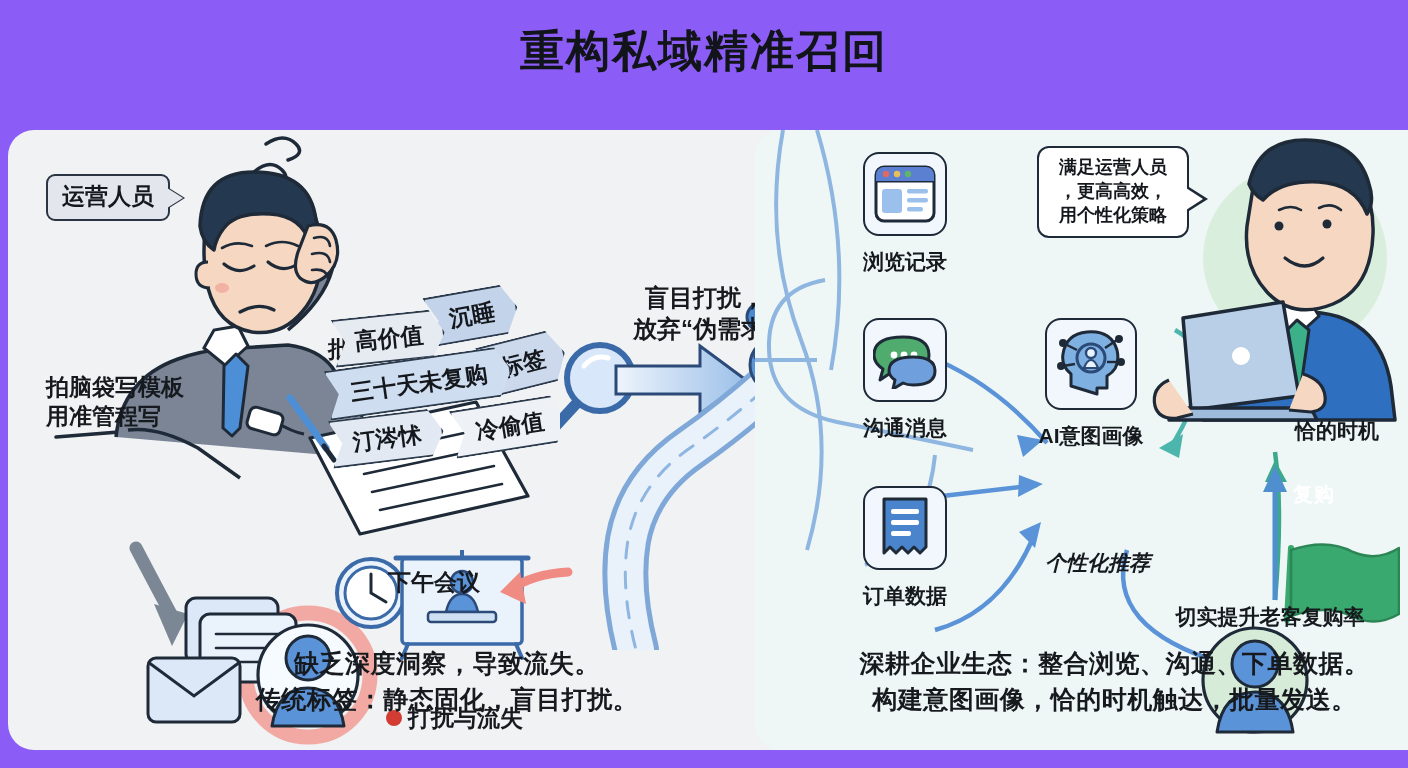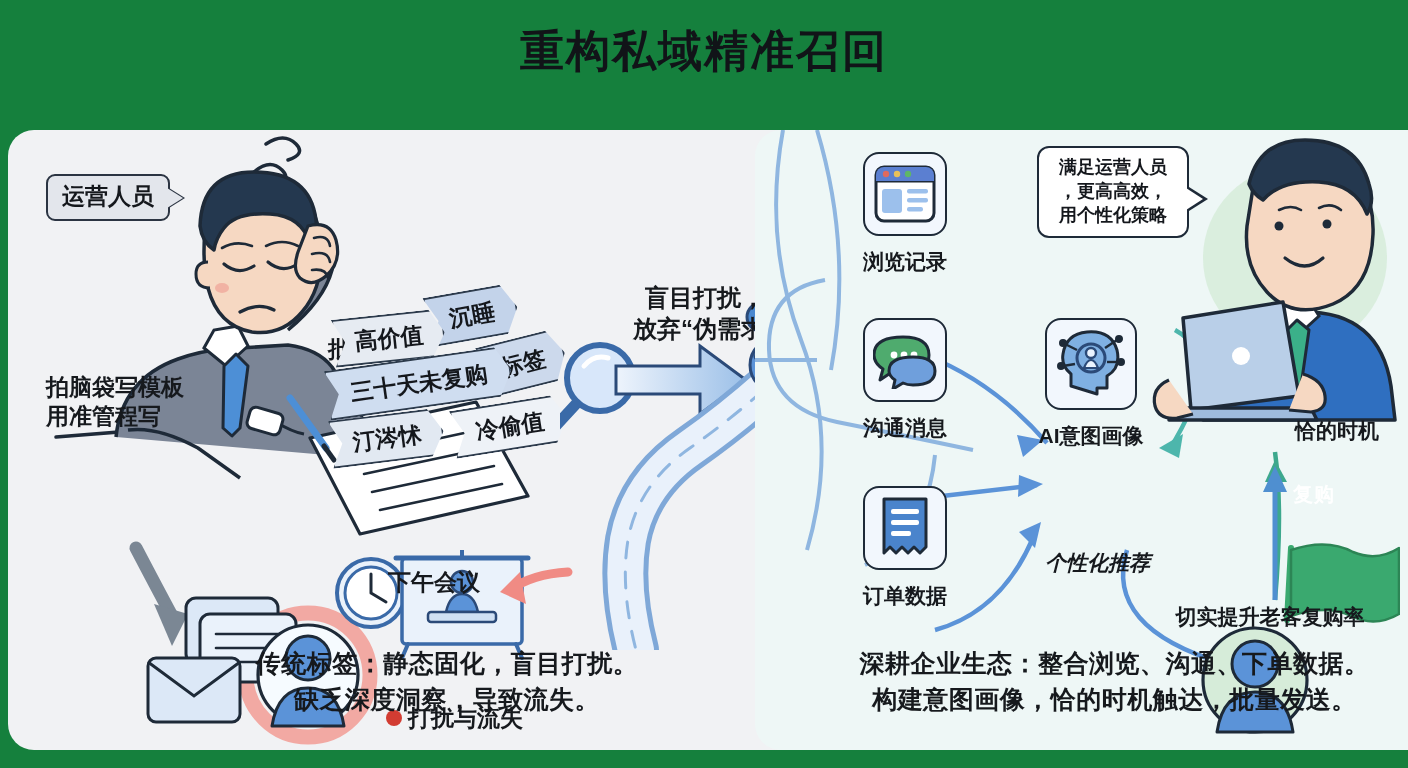--- a/index.html
+++ b/index.html
@@ -2,21 +2,21 @@
 <html><head>
 <meta charset="utf-8">
 <style>
   * { box-sizing: border-box; margin: 0; padding: 0; }
   html, body {
     width: 1408px; height: 768px;
     background: #ffffff;
     font-family: "Liberation Sans", "DejaVu Sans", sans-serif;
     overflow: hidden;
   }
-  #stage { position: relative; width: 1408px; height: 768px; background: #15803d; }
+  #stage { position: relative; width: 1408px; height: 768px; background: #8b5cf6; }
 
   
   .title {
     position: absolute; top: 22px; left: 0; width: 1408px;
     text-align: center;
     font-size: 44px; font-weight: 700; color: #111418;
     letter-spacing: 2px;
   }
 
   
@@ -217,22 +217,22 @@
     <div class="lbl" style="left:38px; top:243px; font-size:23px;">拍脑袋写模板
 用准管程写</div>
 
     <div class="lbl" style="left:320px; top:205px; font-size:23px;">批量发送</div>
 
     <div class="lbl" style="left:380px; top:406px; font-size:23px;margin-top:32px;">下午会议</div>
 
     <div class="lbl" style="left:400px; top:574px; font-size:23px;">打扰与流失</div>
 
     <div class="panel-caption" id="cap-left">
+      <span class="cap-line">缺乏深度洞察，导致流失。</span>
       <span class="cap-line">传统标签：静态固化，盲目打扰。</span>
-      <span class="cap-line">缺乏深度洞察，导致流失。</span>
     </div>
   </div>
 
   <div id="chip-host" style="position:absolute; left:8px; top:130px; width:735px; height:620px; pointer-events:none;">
       <div class="chip" style="left: 418px; top: 160px; width: 92px; height: 50px; background: rgb(195, 211, 234); font-size: 23px; transform: rotate(-10deg); clip-path: polygon(0px 0px, calc(100% - 14px) 0px, 100% 50%, calc(100% - 14px) 100%, 0px 100%, 12px 50%);">沉睡</div>
       <div class="chip" style="left: 325px; top: 184px; width: 112px; height: 48px; background: rgb(230, 235, 242); font-size: 23px; transform: rotate(-6deg); clip-path: polygon(0px 0px, calc(100% - 14px) 0px, 100% 50%, calc(100% - 14px) 100%, 0px 100%, 12px 50%);">高价值</div>
       <div class="chip" style="left: 472px; top: 207px; width: 86px; height: 52px; background: rgb(204, 217, 236); font-size: 23px; transform: rotate(-14deg); clip-path: polygon(0px 0px, calc(100% - 14px) 0px, 100% 50%, calc(100% - 14px) 100%, 0px 100%, 12px 50%);">标签</div>
       <div class="chip" style="left: 318px; top: 228px; width: 186px; height: 50px; background: rgb(207, 221, 240); font-size: 23px; transform: rotate(-8deg); clip-path: polygon(0px 0px, calc(100% - 14px) 0px, 100% 50%, calc(100% - 14px) 100%, 0px 100%, 12px 50%);">三十天未复购</div>
       <div class="chip" style="left: 444px; top: 272px; width: 116px; height: 48px; background: rgb(238, 242, 247); font-size: 23px; transform: rotate(-9deg); clip-path: polygon(0px 0px, calc(100% - 14px) 0px, 100% 50%, calc(100% - 14px) 100%, 0px 100%, 12px 50%);">冷偷值</div>
       <div class="chip" style="left: 322px; top: 284px; width: 114px; height: 48px; background: rgb(226, 233, 242); font-size: 23px; transform: rotate(-7deg); clip-path: polygon(0px 0px, calc(100% - 14px) 0px, 100% 50%, calc(100% - 14px) 100%, 0px 100%, 12px 50%);">汀涔怵</div>

